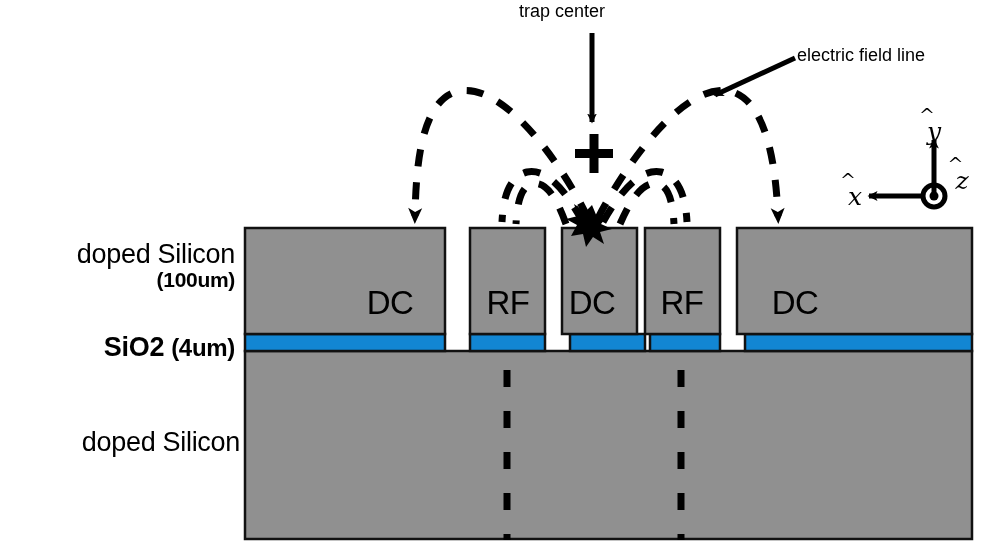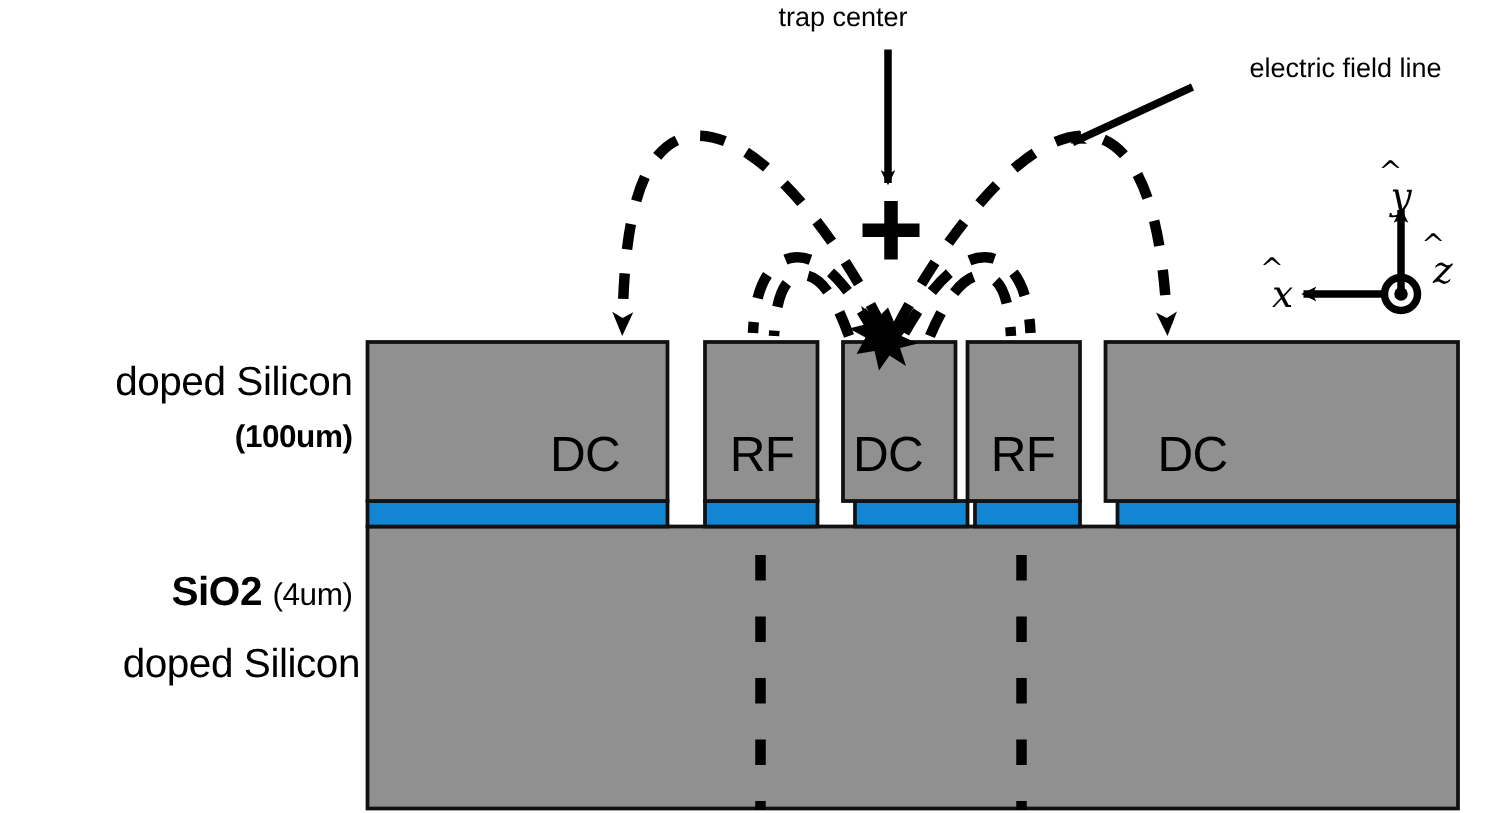--- a/index.html
+++ b/index.html
@@ -41,39 +41,37 @@
   }
   .material-name {
     font-size: 27px;
     font-weight: normal;
     letter-spacing: -0.3px;
   }
   .material-thick {
     font-size: 21px;
     font-weight: bold;
     letter-spacing: -0.3px;
-    margin-top: 12px;
   }
   .oxide-row {
     position: absolute;
     display: flex;
     align-items: baseline;
     justify-content: flex-end;
     gap: 7px;
     white-space: nowrap;
   }
   .oxide-name {
     font-size: 27px;
     font-weight: bold;
     letter-spacing: -0.3px;
-    margin-top: 47px;
   }
   .oxide-thick {
-    font-size: 21px;
-    font-weight: normal;
+    font-size: 24px;
+    font-weight: bold;
     letter-spacing: -0.3px;
   }
   .annot {
     font-size: 18px;
     letter-spacing: 0px;
   }
   .electrode-label {
     position: absolute;
     font-size: 33px;
     font-weight: normal;
@@ -192,21 +190,21 @@
   </div>
 
   <div class="electrode-label" style="left:390px; top:303px;">DC</div>
   <div class="electrode-label" style="left:508px; top:303px;">RF</div>
   <div class="electrode-label" style="left:592px; top:303px;">DC</div>
   <div class="electrode-label" style="left:682px; top:303px;">RF</div>
   <div class="electrode-label" style="left:795px; top:303px;">DC</div>
 
   <div class="lbl annot" style="left:519px; top:2px;">trap center</div>
 
-  <div class="lbl annot" style="left:797px; top:36px;margin-left:36px;">electric field line</div>
+  <div class="lbl annot" style="left:797px; top:46px;">electric field line</div>
 
   <div class="axis-lbl" style="left:934px; top:131px;">
     <span class="axis-hat">
       <span style="position:absolute;left:50%;top:-13px;transform:translateX(-50%);font-size:19px;">^</span>
     </span><span>y</span>
   </div>
 
   <div class="axis-lbl" style="left:855px; top:196px;">
     <span class="axis-hat">
       <span style="position:absolute;left:50%;top:-13px;transform:translateX(-50%);font-size:19px;">^</span>

